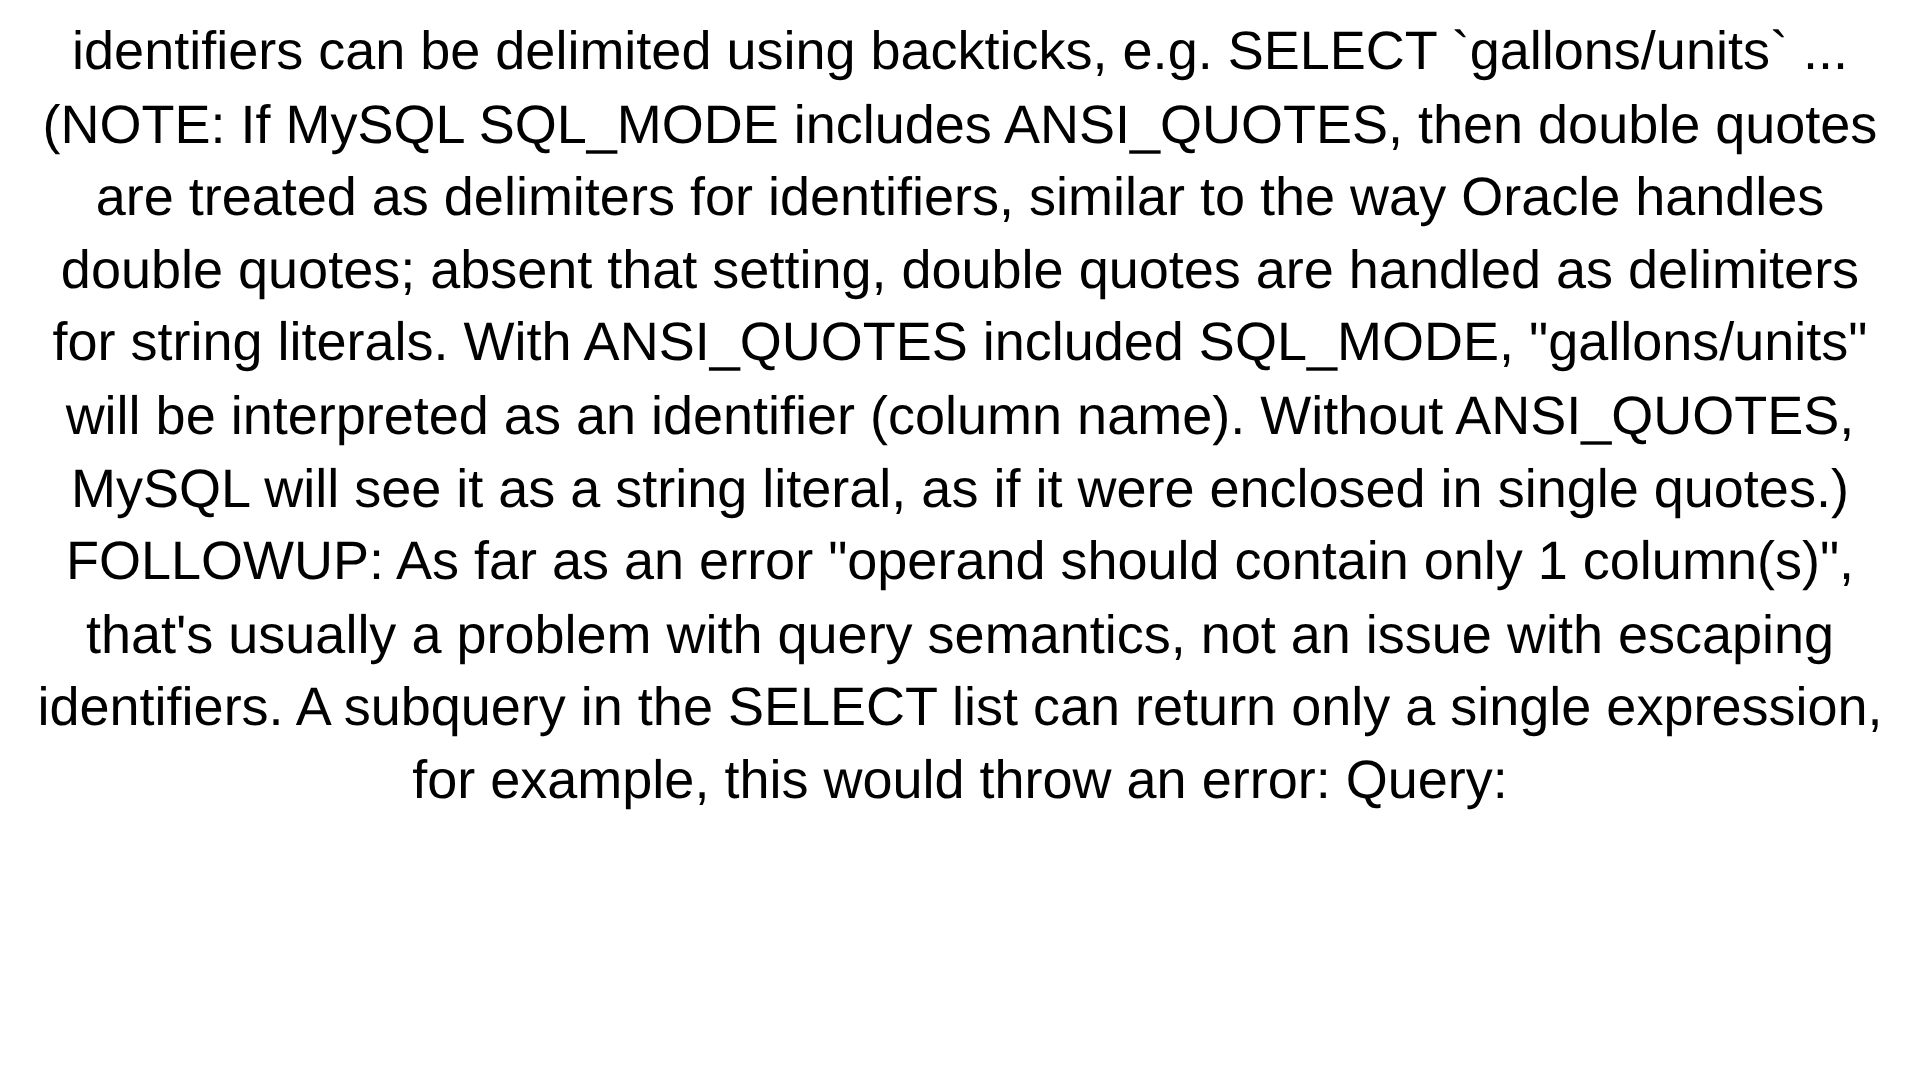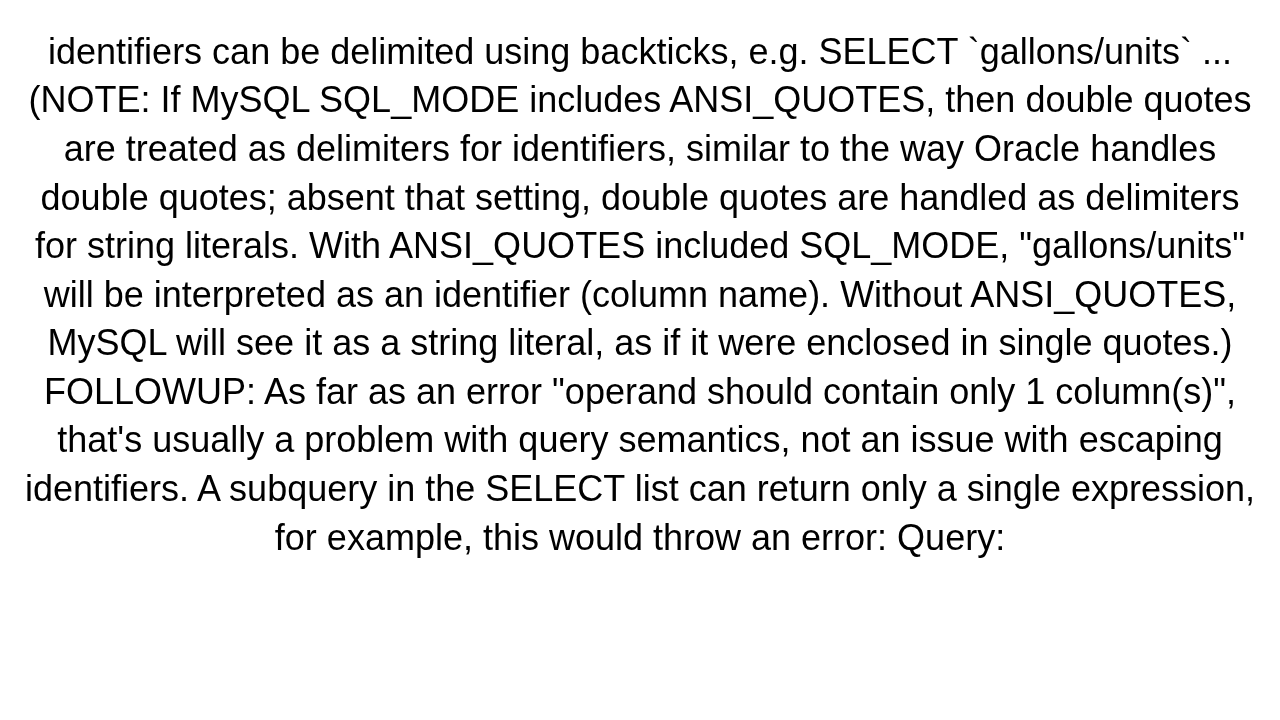--- a/index.html
+++ b/index.html
@@ -17,21 +17,21 @@
       align-items: flex-start;
       justify-content: center;
     }
 
     .content-area {
       width: 1280px;
       height: 590px;
       padding: 10px 20px 10px 20px;
       overflow: hidden;
       display: flex;
-      align-items: center;
+      align-items: flex-start;
       justify-content: center;
     }
 
     .text-block {
       font-family: Arial, sans-serif;
       font-size: 36px;
       line-height: 1.35;
       color: #000000;
       text-align: center;
       width: 100%;

